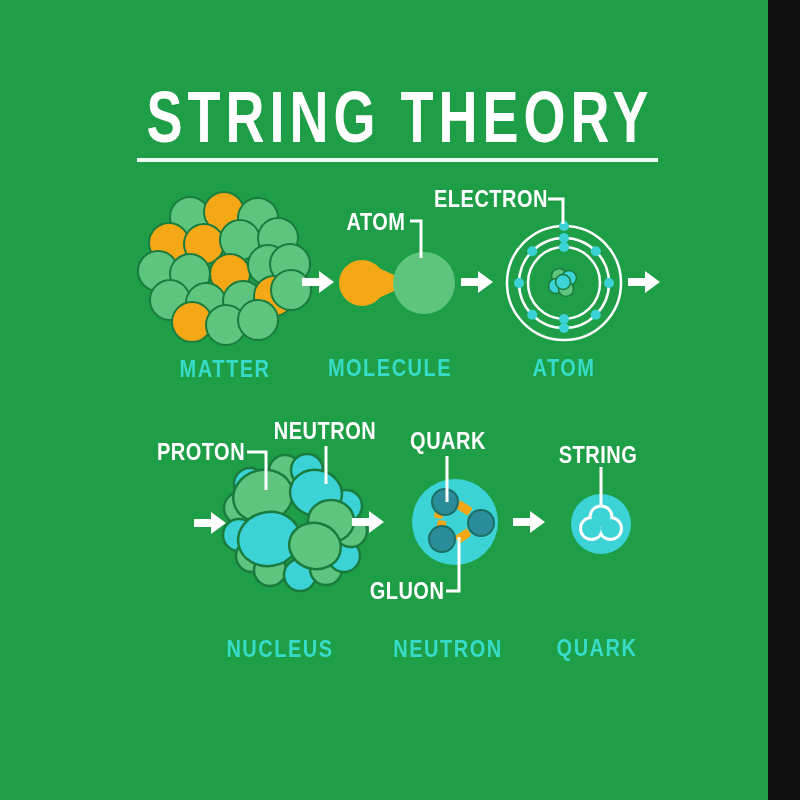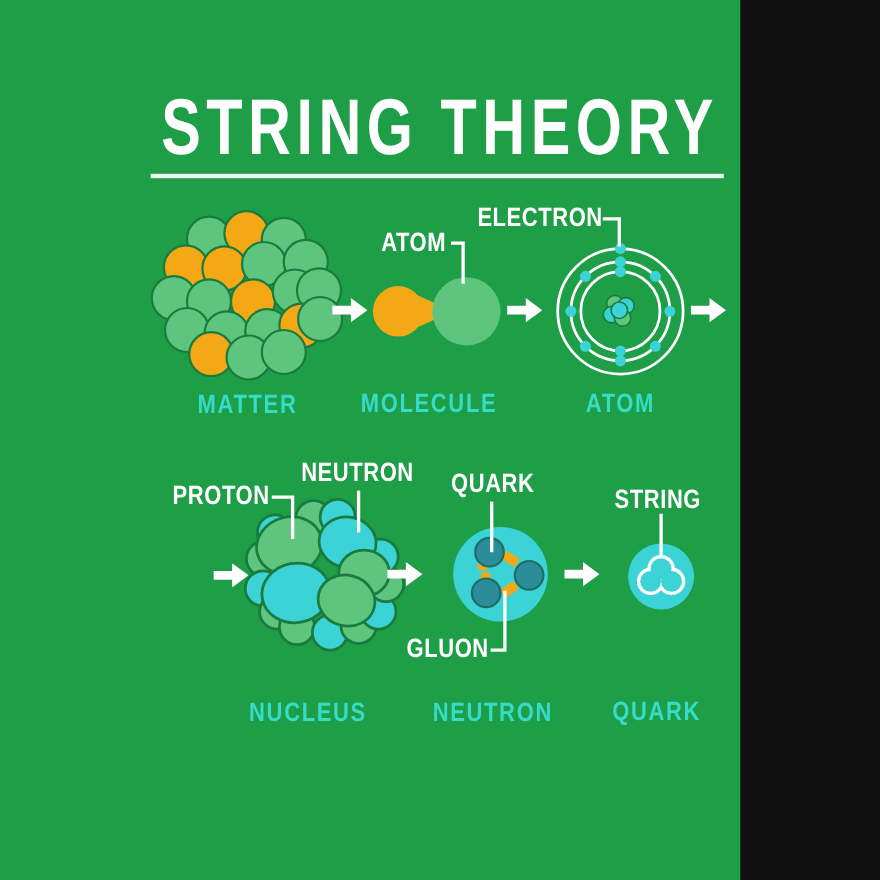--- a/index.html
+++ b/index.html
@@ -1,17 +1,17 @@
 <!DOCTYPE html>
 <html style="--background: #1E9E47; --green-blob: #5EC57E; --orange: #F4A816; --cyan: #3BD3D5; --quark-teal: #2B8D99; --quark-outline: #1D6F66; --blob-outline: #1A7B3E; --label-teal: #36DCC8; --white: #FFFFFF;"><head>
 <meta charset="utf-8">
 <style>
   html,body{margin:0;padding:0;background:#111;}
   .canvas{
-    position:relative;width:673px;height:800px;overflow:hidden;
+    position:relative;width:768px;height:800px;overflow:hidden;
     background:var(--background,#1E9E47);
     font-family:"Liberation Sans", sans-serif;
   }
   .art{position:absolute;left:0;top:0;}
   h1.title{
     position:absolute;top:75px;left:0;width:800px;margin:0;
     text-align:center;color:#fff;font-size:54px;font-weight:800;
     letter-spacing:5px;line-height:1.15;
     transform:scaleY(1.33);transform-origin:50% 0;
   }

